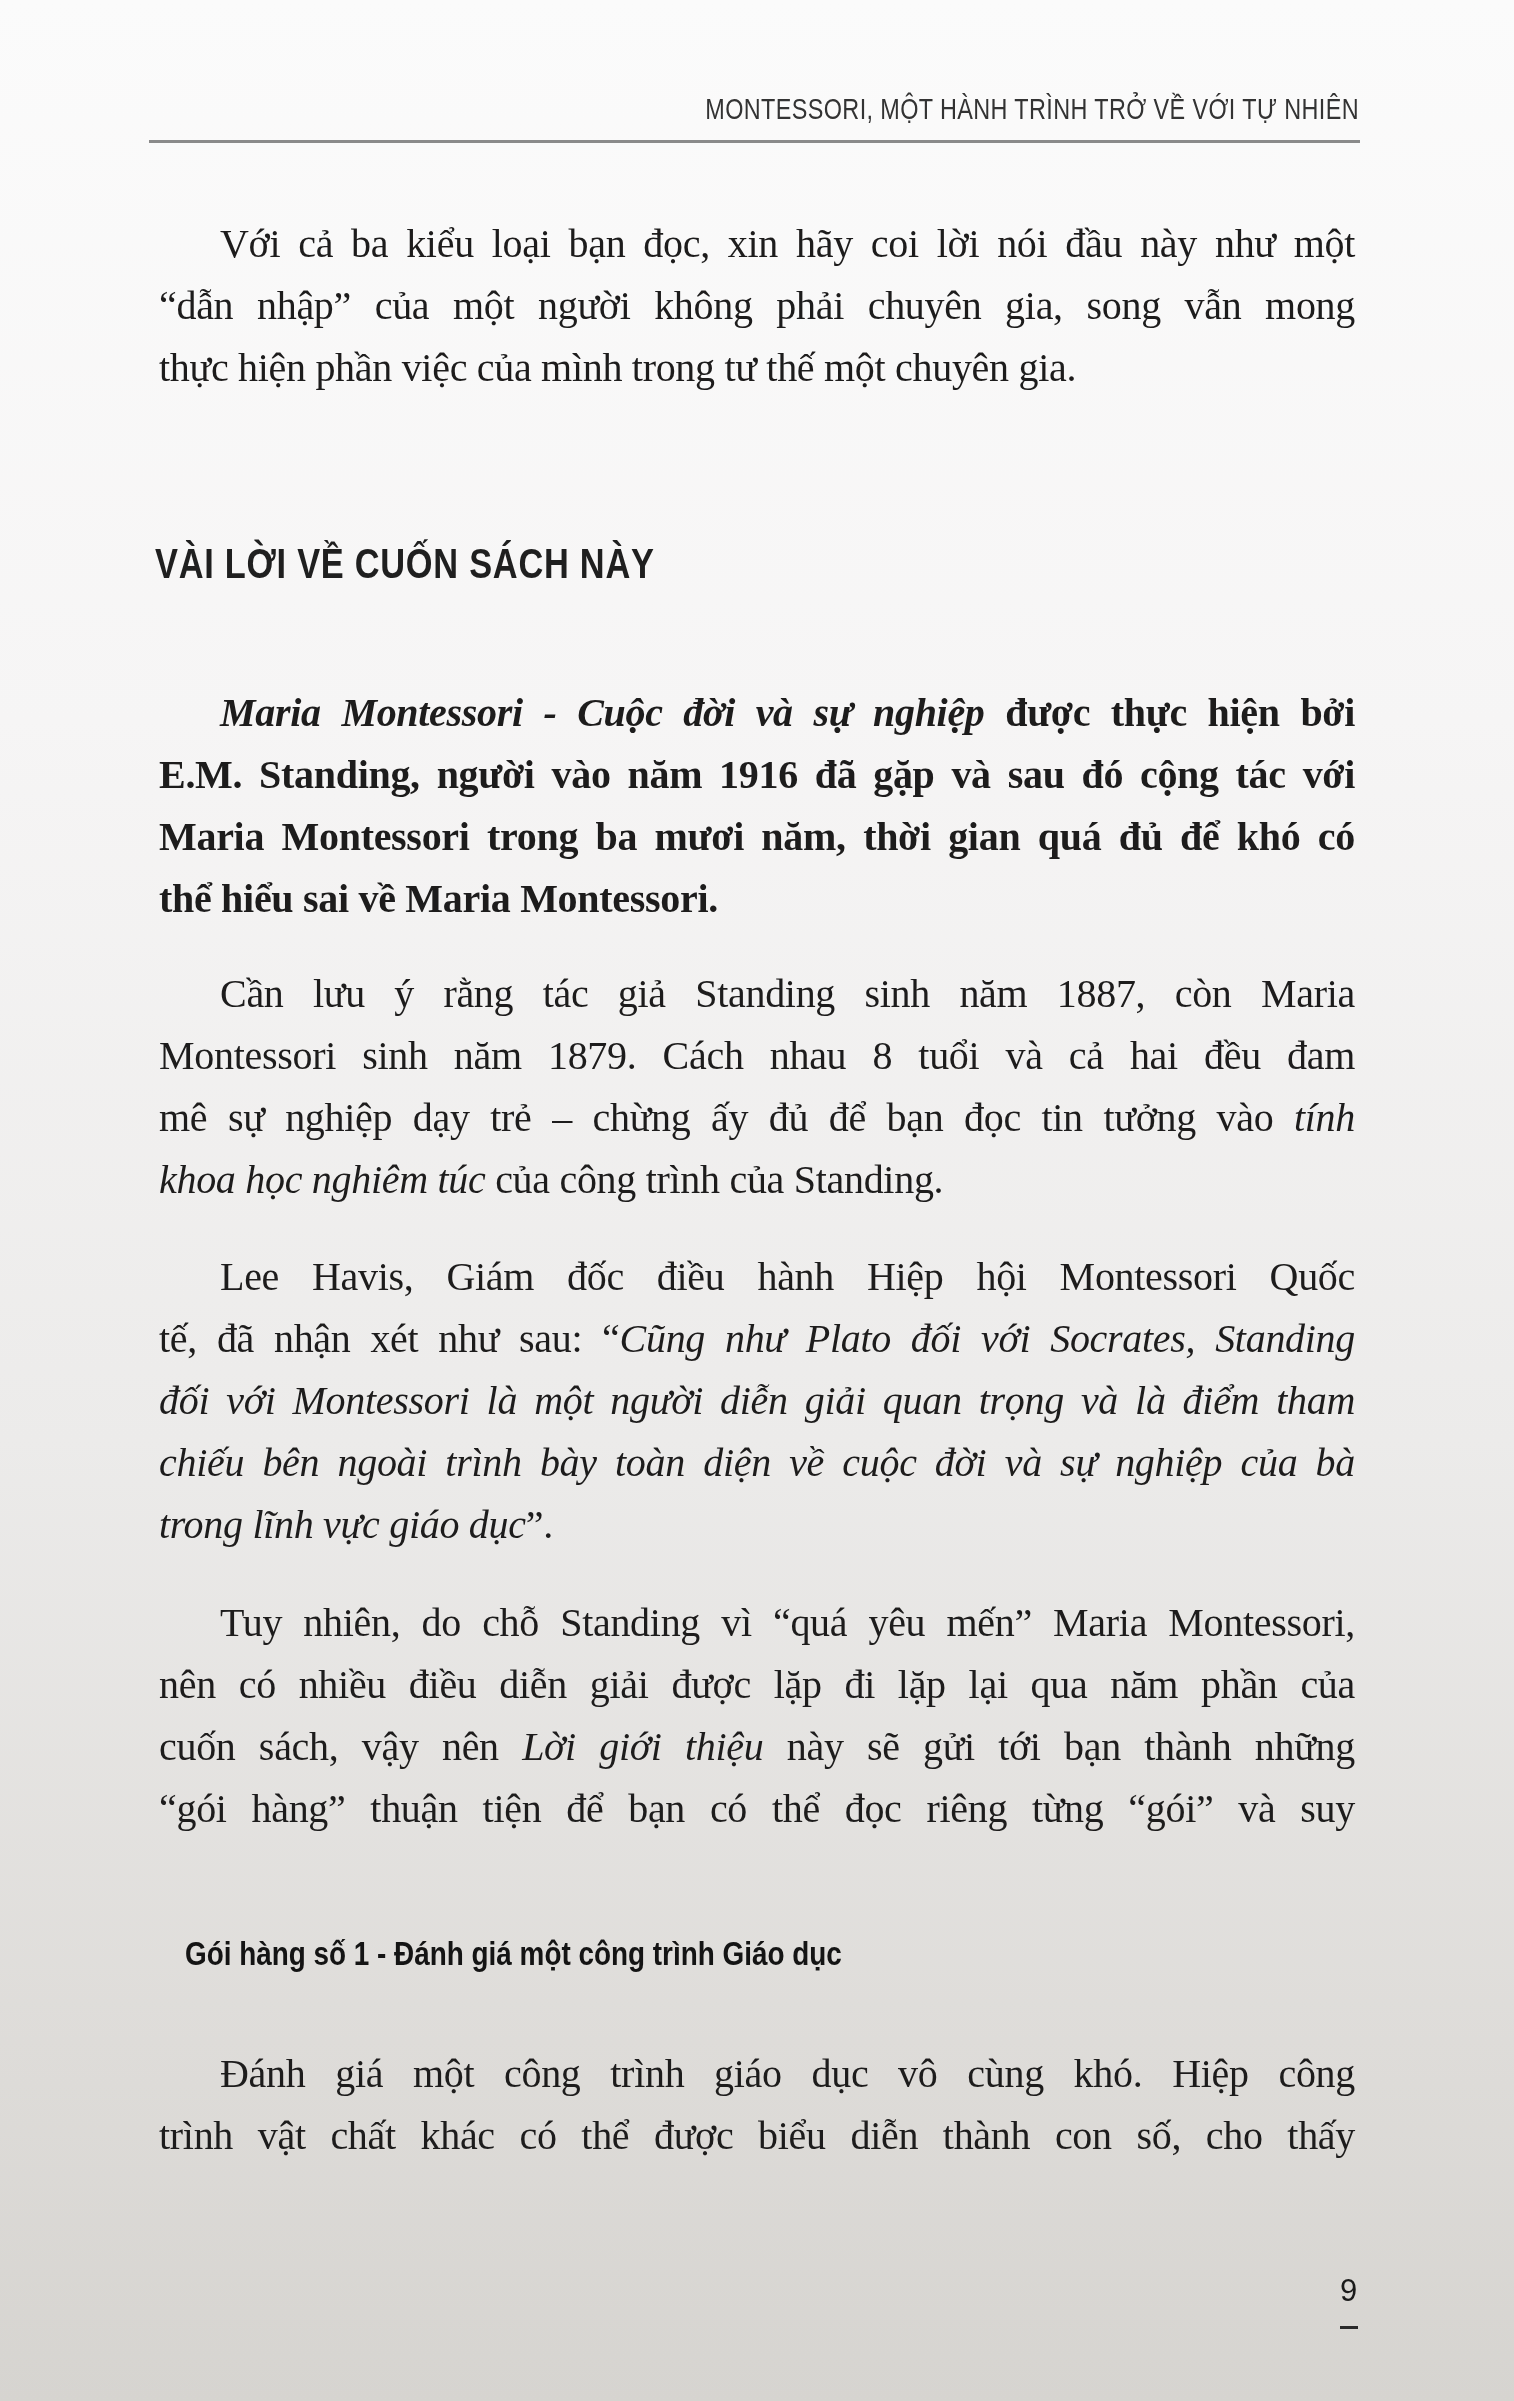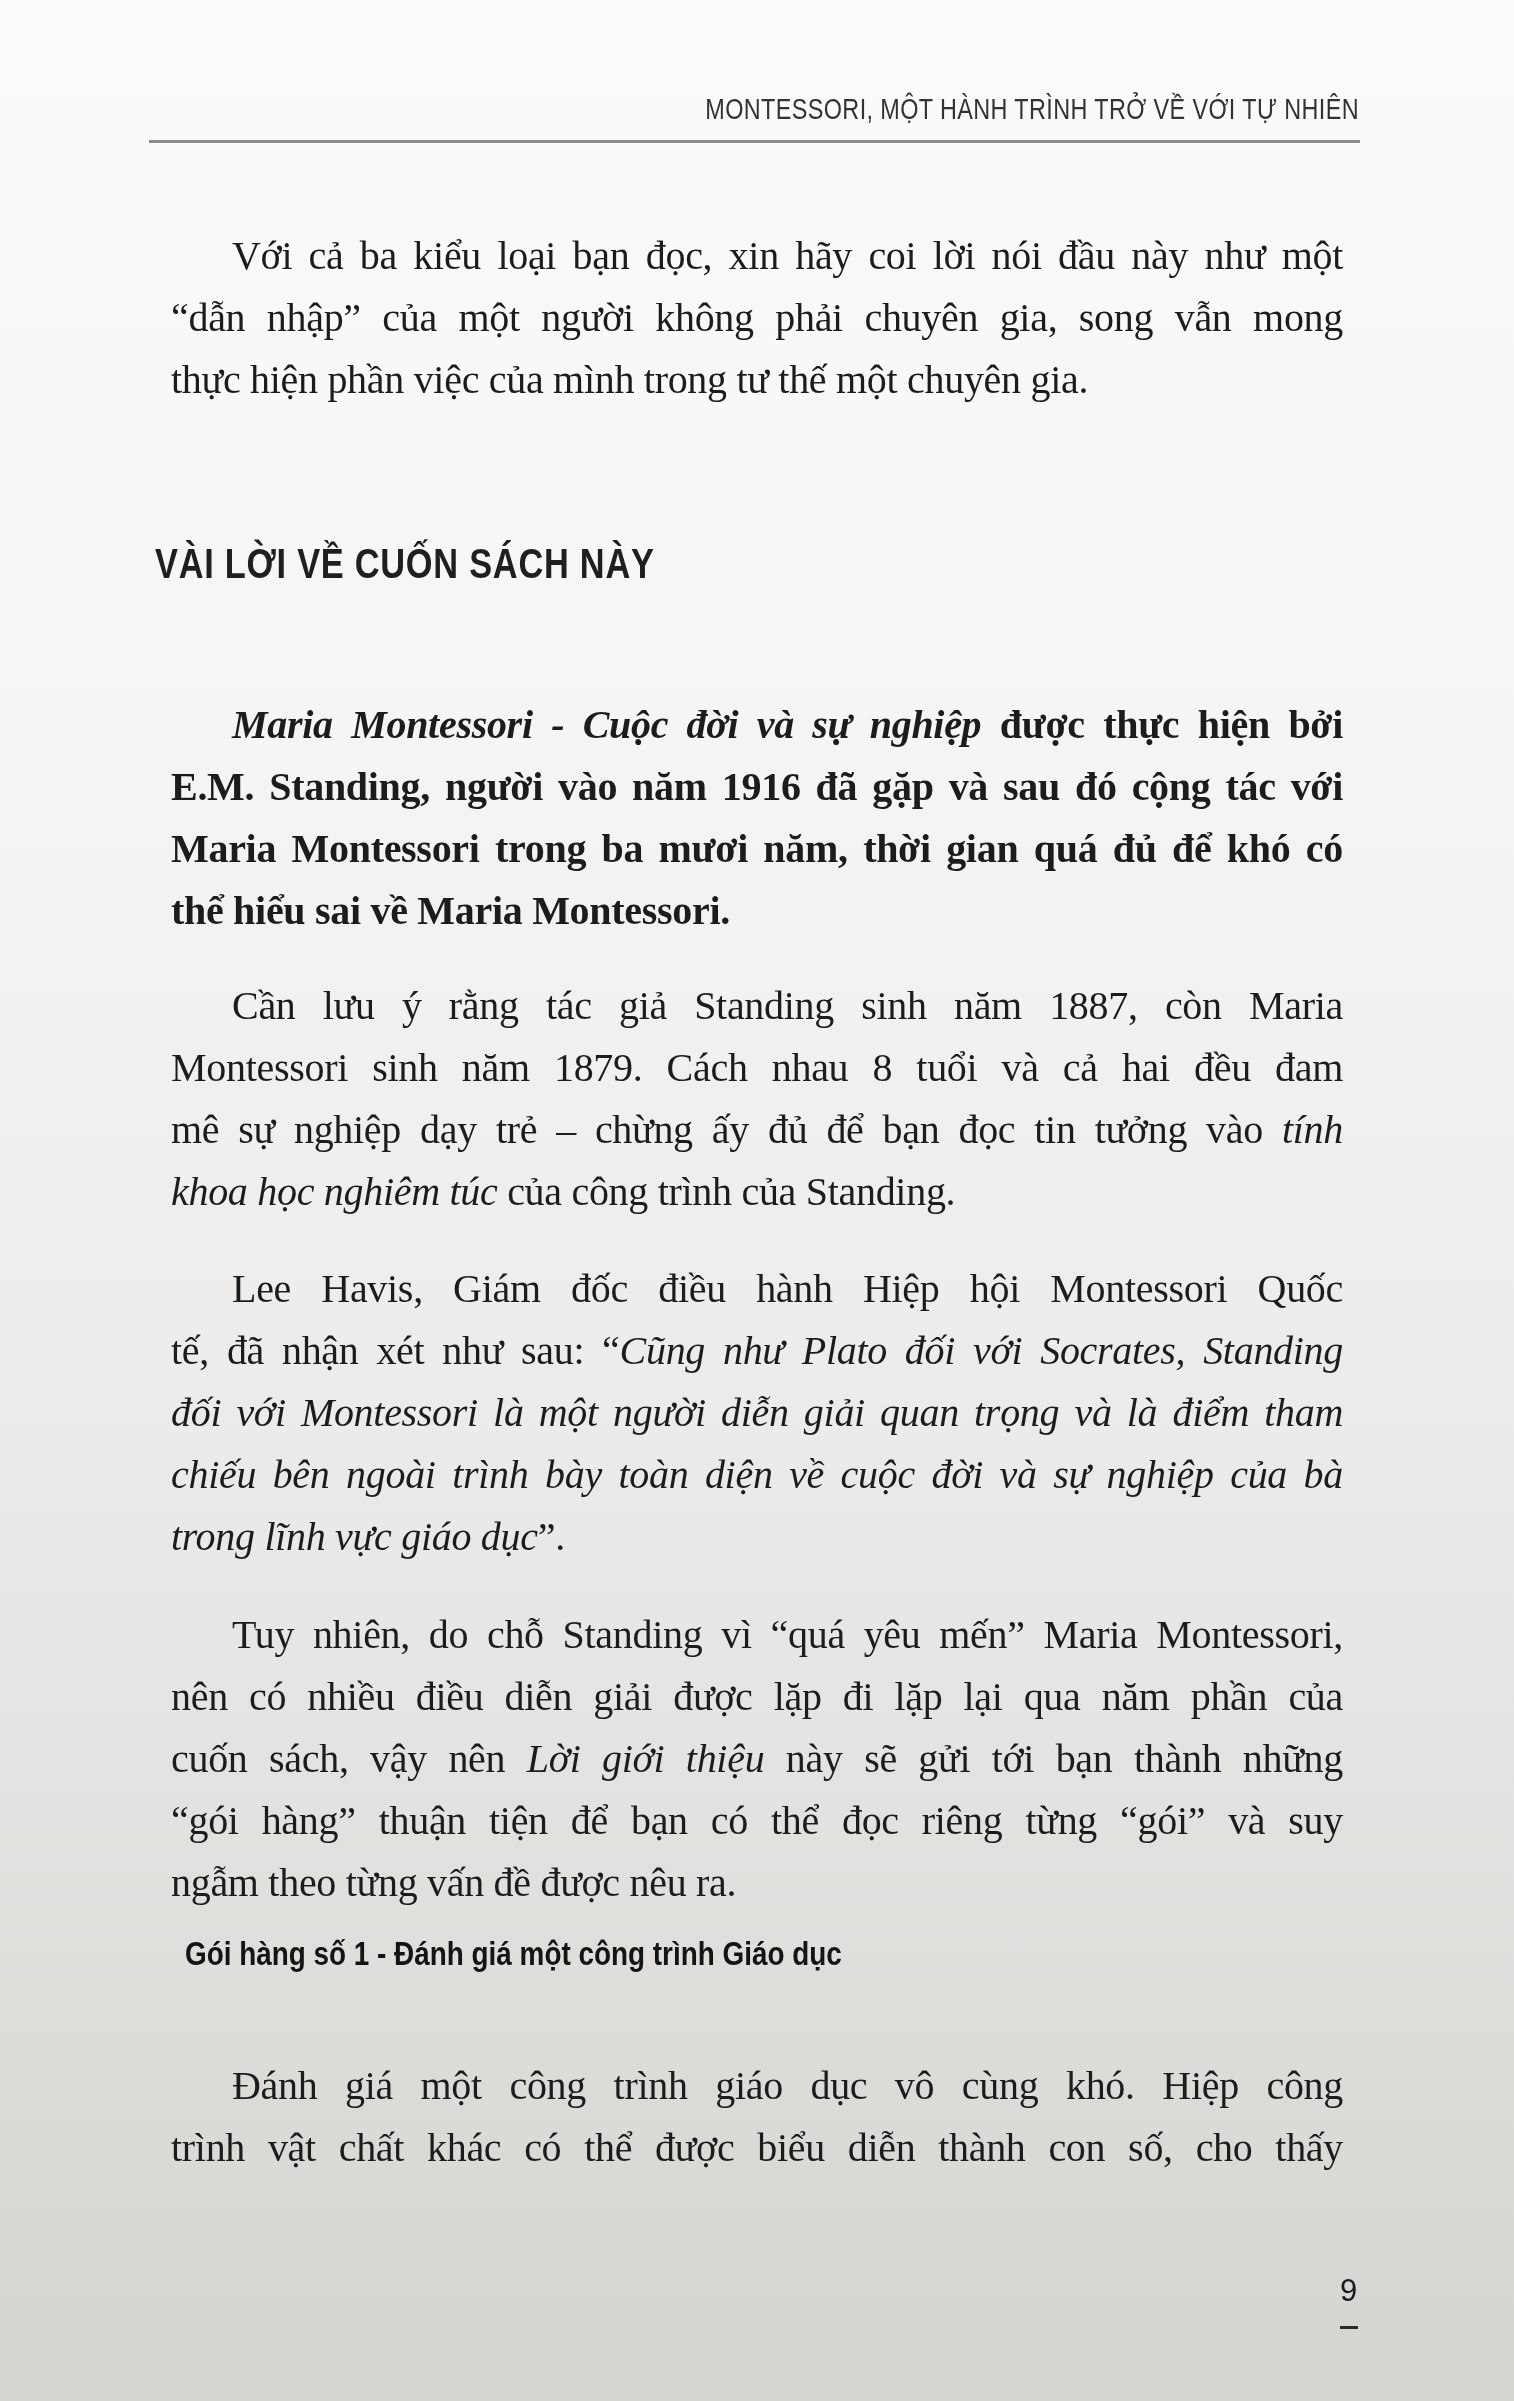--- a/index.html
+++ b/index.html
@@ -44,21 +44,21 @@
       position: absolute;
       left: 155px;
       width: 1204px;
     }
     .para {
       font-family: "Liberation Serif", "DejaVu Serif", serif;
       font-size: 40px;
       line-height: 62px;
       text-align: justify;
       text-align-last: left;
-      margin: 16px;
+      margin: 4px;
       text-indent: 61px;
       letter-spacing: -0.3px;
     }
     .para .line {
       display: block;
       white-space: nowrap;
       text-align: justify;
       text-align-last: justify;
     }
     .para .line.last {
@@ -156,21 +156,20 @@
       <span class="line last"><em>trong lĩnh vực giáo dục</em><span>”.</span></span>
     </p>
   </div>
 
   <div class="body-text" style="top:1588px;">
     <p class="para">
       <span class="line first">Tuy nhiên, do chỗ Standing vì “quá yêu mến” Maria Montessori,</span>
       <span class="line">nên có nhiều điều diễn giải được lặp đi lặp lại qua năm phần của</span>
       <span class="line"><span>cuốn sách, vậy nên </span><em>Lời giới thiệu</em><span> này sẽ gửi tới bạn thành những</span></span>
       <span class="line">“gói hàng” thuận tiện để bạn có thể đọc riêng từng “gói” và suy</span>
-      <span class="line last">ngẫm theo từng vấn đề được nêu ra.</span>
     </p>
   </div>
 
   <div class="sub-heading">Gói hàng số 1 - Đánh giá một công trình Giáo dục</div>
 
   <div class="body-text" style="top:2039px;">
     <p class="para">
       <span class="line first">Đánh giá một công trình giáo dục vô cùng khó. Hiệp công</span>
       <span class="line">trình vật chất khác có thể được biểu diễn thành con số, cho thấy</span>
     </p>

